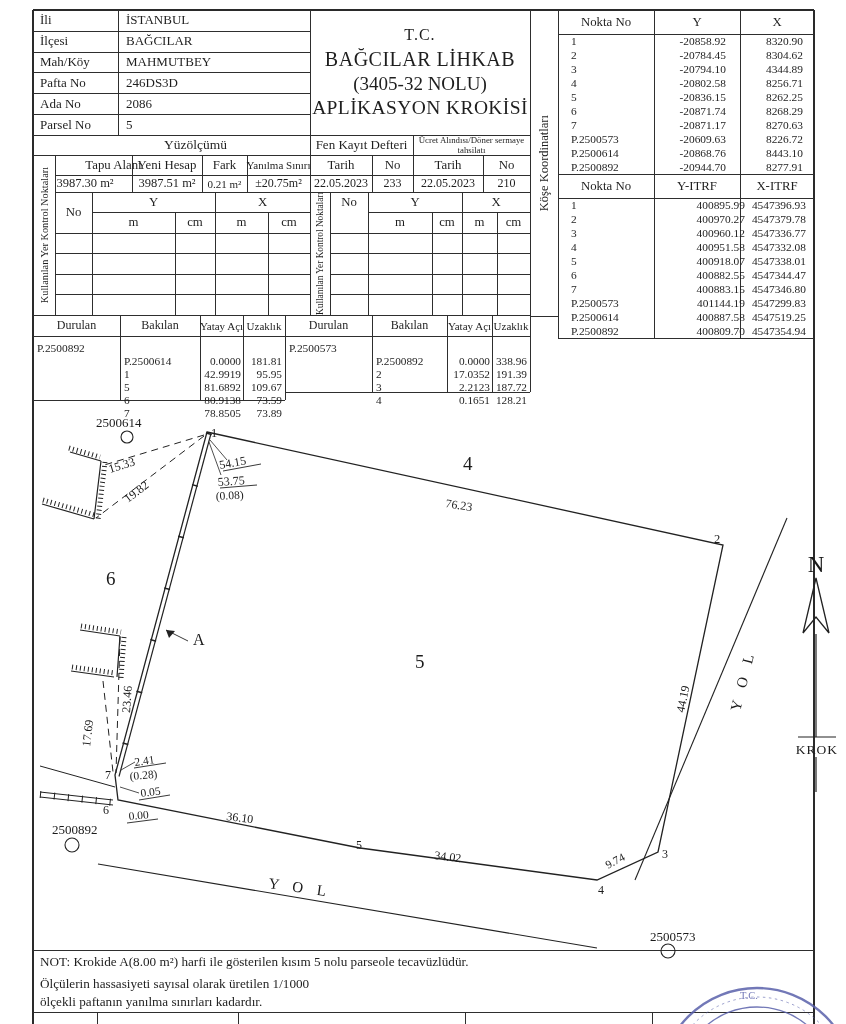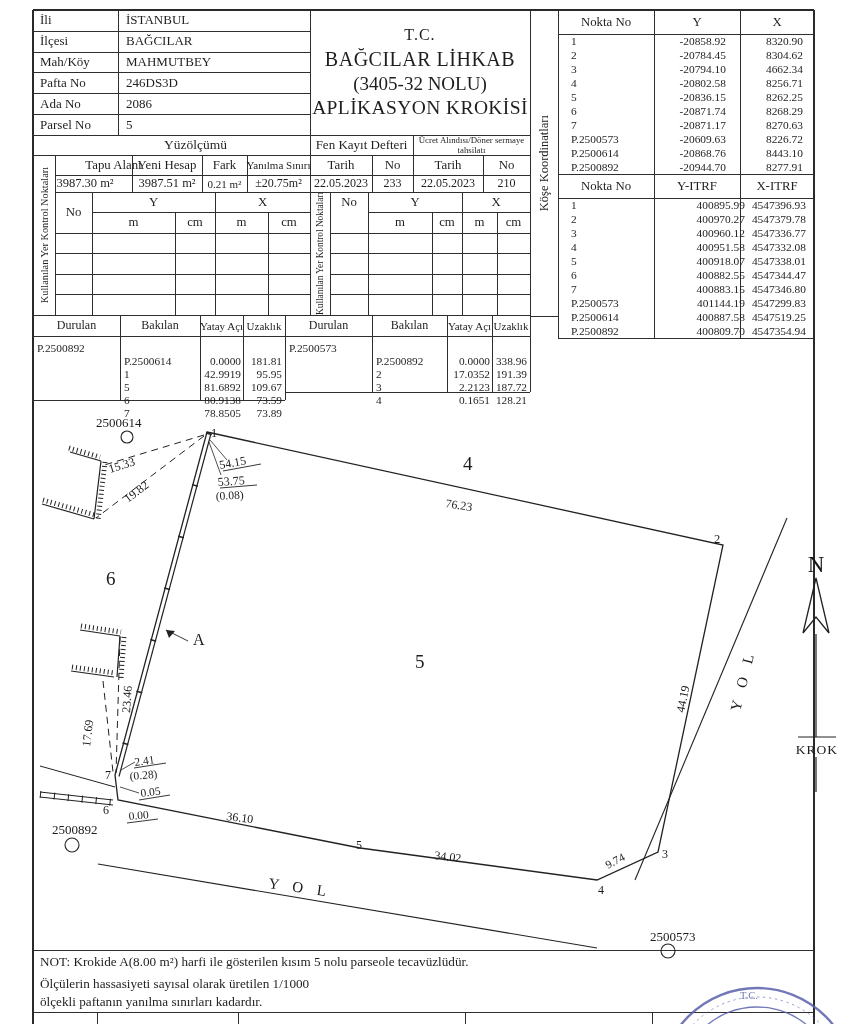--- a/index.html
+++ b/index.html
@@ -204,21 +204,21 @@
       <div>-20871.74</div>
       <div>-20871.17</div>
       <div>-20609.63</div>
       <div>-20868.76</div>
       <div>-20944.70</div>
     </div>
   <div class="col rt" style="left:740px;top:34px;width:63px;">
 
   <div>8320.90</div>
       <div>8304.62</div>
-      <div>4662.34</div>
+      <div>4344.89</div>
       <div>8256.71</div>
       <div>8262.25</div>
       <div>8268.29</div>
       <div>8270.63</div>
       <div>8226.72</div>
       <div>8443.10</div>
       <div>8277.91</div>
     </div>
 
   <div class="cell" style="left:558px;top:174px;width:96px;height:24px;">Nokta  No</div>

